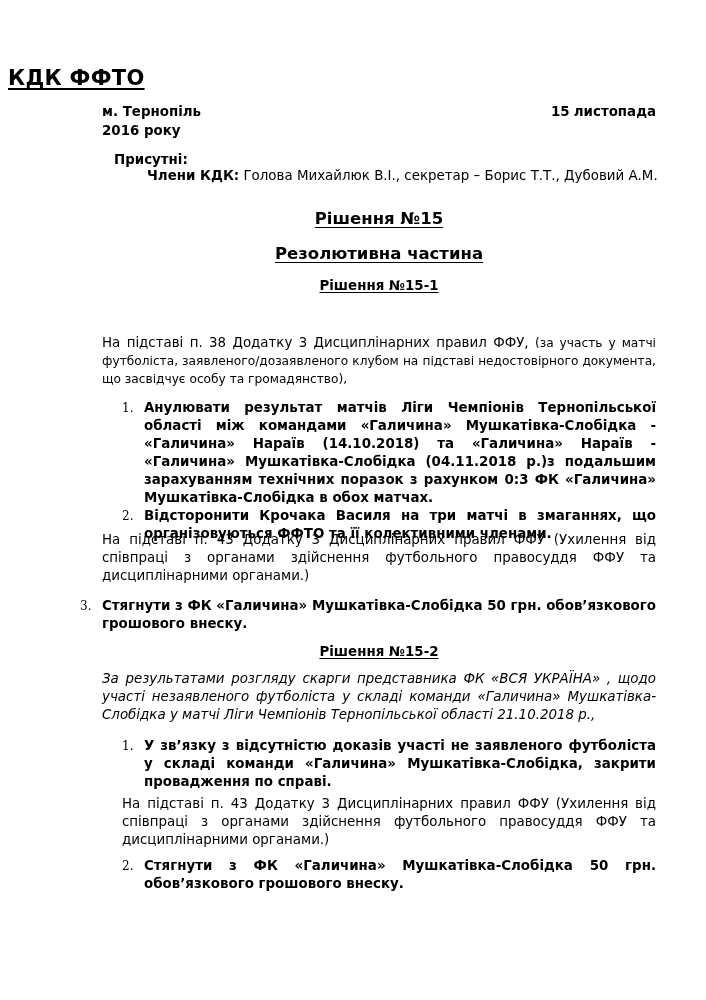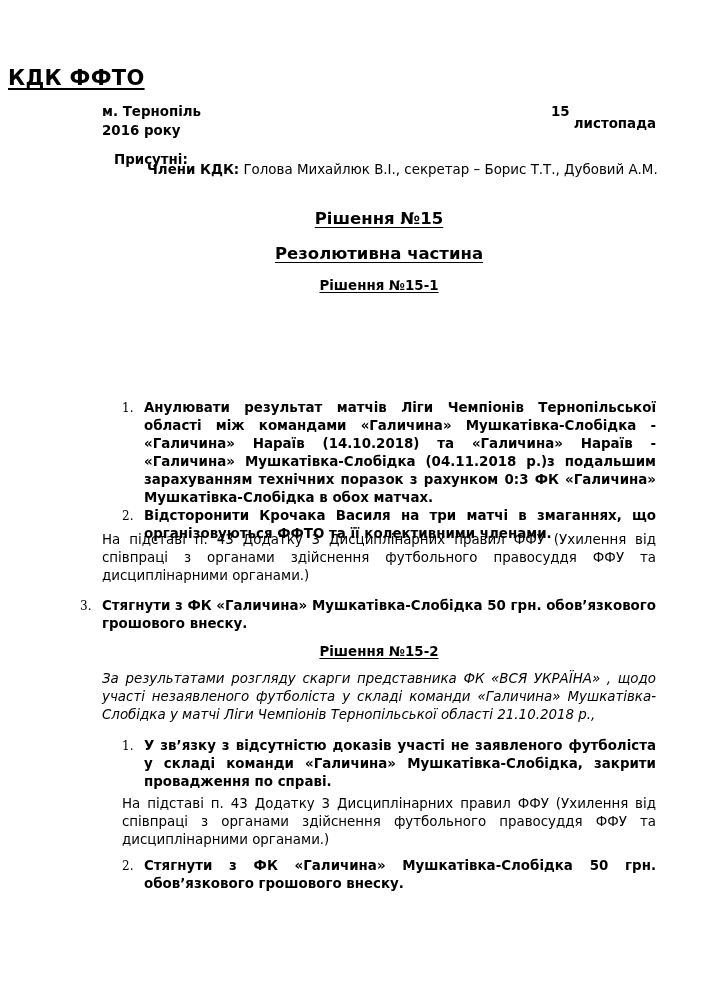--- a/index.html
+++ b/index.html
@@ -33,24 +33,24 @@
       text-underline-offset: 3px;
       letter-spacing: 0.3px;
     }
     .bold { font-weight: bold; }
     .date-row {
       left: 102px; width: 554px; top: 103px;
       font-weight: bold;
     }
     .date-row .city { position: absolute; left: 0; top: 0; }
     .date-row .day { position: absolute; left: 416px; top: 0; margin-left: 33px; }
-    .date-row .month { position: absolute; right: 0; top: 0; margin-top: 12px; }
+    .date-row .month { position: absolute; right: 0; top: 0; }
     .date-row .year { position: absolute; left: 0; top: 19px; }
     .present { left: 102px; top: 151px; font-weight: bold; margin-left: 12px; }
-    .members { left: 147px; top: 161px; white-space: nowrap; }
+    .members { left: 147px; top: 167px; white-space: nowrap; }
     .h2 {
       left: 0; width: 758px; text-align: center;
       font-weight: bold; font-size: 16.5px; line-height: 20px;
       text-decoration: underline; text-underline-offset: 3px;
     }
     .h3 {
       left: 0; width: 758px; text-align: center;
       font-weight: bold; font-size: 13.4px;
       text-decoration: underline; text-underline-offset: 2px;
     }
@@ -103,20 +103,23 @@
   <div class="abs members">
     <span class="bold">Члени КДК:</span><span> Голова Михайлюк В.І., секретар – Борис Т.Т., Дубовий А.М.</span>
   </div>
 
   <div class="abs h2" style="top:209px;">Рішення №15</div>
   <div class="abs h2" style="top:244px;">Резолютивна частина</div>
 
   <div class="abs h3" style="top:277px;">Рішення №15-1</div>
 
 
+  <div class="abs para small-tail" style="top:334px;">
+    <span>На підставі п. 38 Додатку 3 Дисциплінарних правил ФФУ, </span><span class="small">(за участь у матчі футболіста, заявленого/дозаявленого клубом на підставі недостовірного документа, що засвідчує особу та громадянство),</span>
+  </div>
 
   <div class="abs olist" style="top:399px;">
     <div class="li">
       <span class="num">1.</span>
       <span>Анулювати результат матчів Ліги Чемпіонів Тернопільської області між командами «Галичина» Мушкатівка-Слобідка - «Галичина» Нараїв (14.10.2018) та «Галичина» Нараїв - «Галичина» Мушкатівка-Слобідка (04.11.2018 р.)з подальшим зарахуванням технічних поразок з рахунком 0:3 ФК «Галичина» Мушкатівка-Слобідка в обох матчах.</span>
     </div>
     <div class="li">
       <span class="num">2.</span>
       <span>Відсторонити Крочака Василя на три матчі в змаганнях, що організовуються ФФТО та її колективними членами.</span>
     </div>

